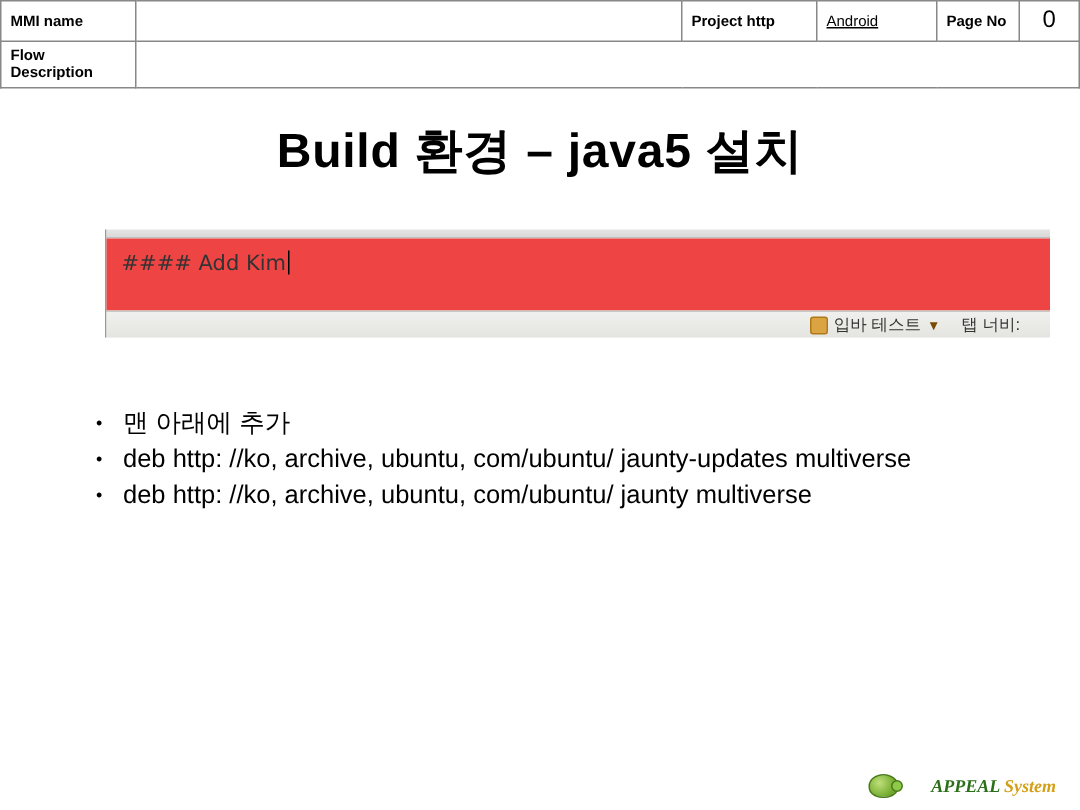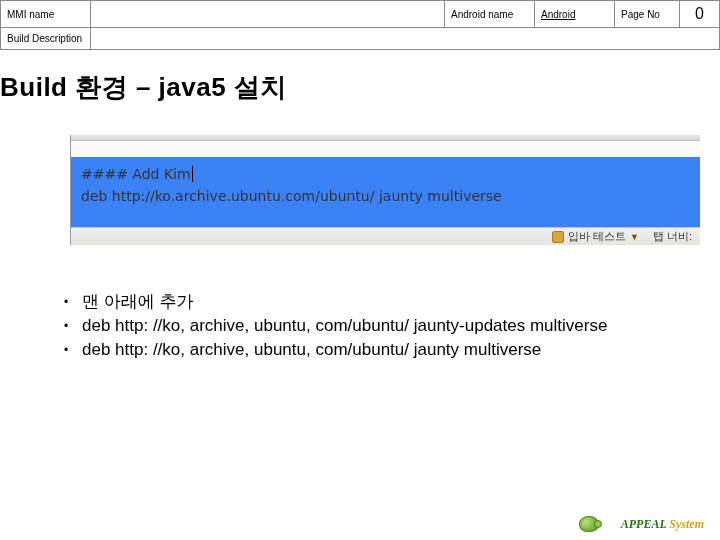--- a/index.html
+++ b/index.html
@@ -15,50 +15,50 @@
     width: 100%;
     border-collapse: collapse;
     font-size: 10px;
   }
   .header-table td {
     border: 1px solid #888;
     padding: 4px 6px;
     height: 22px;
     vertical-align: middle;
   }
-  .lbl { width: 90px; font-weight: normal; }
+  .lbl { width: 90px; font-weight: bold; }
   .val-wide { }
   .val-narrow { width: 80px; text-decoration: underline; }
   .page-val { width: 40px; text-align: center; font-size: 16px; }
   .fd-row td.lbl { width: 90px; }
   .fd-row td.rest { border-left: 1px solid #888; }
   .title {
-    font-size: 26px;
+    text-align: center;
+    font-size: 32px;
     font-weight: bold;
     margin-top: 20px;
     margin-bottom: 30px;
     letter-spacing: 0.5px;
   }
   .editor-shot {
     margin: 0 20px 0 70px;
     border-left: 1px solid #999;
     background: #fafafa;
     position: relative;
   }
   .editor-top {
     height: 6px;
     background: linear-gradient(#e6e6e6,#d8d8d8);
     border-bottom: 1px solid #bfbfbf;
   }
   .editor-body {
     padding: 6px 10px 20px 10px;
-    background: #3b82f6;
+    background: #ef4444;
     font-family: "DejaVu Sans", Arial, sans-serif;
     color: #333;
-    margin-top: 16px;
   }
   .editor-line {
     font-size: 14px;
     line-height: 22px;
     white-space: nowrap;
   }
   .caret {
     display: inline-block;
     width: 1px;
     height: 16px;
@@ -67,21 +67,21 @@
     margin-left: 1px;
   }
   .editor-bottom {
     height: 18px;
     background: linear-gradient(#f0f0ee,#e4e4e0);
     border-top: 1px solid #c8c8c4;
     display: flex;
     justify-content: flex-end;
     align-items: center;
     gap: 14px;
-    padding-right: 8px;
+    padding-right: 20px;
     font-size: 11px;
     color: #333;
   }
   .sb-item { display: inline-flex; align-items: center; gap: 4px; }
   .sb-caret {
     font-size: 9px;
     color: #7a4a00;
   }
   .sb-icon {
     width: 12px; height: 12px;
@@ -140,41 +140,40 @@
   .ft-b { color: #d4a018; }
 </style>
 </head>
 <body>
 
 <table class="header-table">
   <tbody>
       <tr>
     <td class="lbl">MMI name</td>
     <td class="val-wide"></td>
-    <td class="lbl">Android name</td>
+    <td class="lbl">Project http</td>
     <td class="val-narrow">Android</td>
-    <td class="lbl" style="width:65px">Page No</td>
+    <td class="lbl" style="width:55px">Page No</td>
     <td class="page-val">0</td>
   </tr>
   <tr class="fd-row">
-    <td class="lbl">Build Description</td>
+    <td class="lbl">Flow Description</td>
     <td class="rest" colspan="5"></td>
   </tr>
 </tbody>
   </table>
 
 <div class="title">Build 환경 – java5 설치</div>
 
 <div class="editor-shot">
   <div class="editor-top"></div>
   <div class="editor-body">
     <div class="editor-line">
       <span>#### Add Kim</span><span class="caret"></span>
     </div>
-    <div class="editor-line">deb http://ko.archive.ubuntu.com/ubuntu/ jaunty multiverse</div>
   </div>
   <div class="editor-bottom">
     <span class="sb-item">
       <span class="sb-icon"></span>
       <span>입바 테스트</span>
       <span class="sb-caret">▼</span>
     </span>
     <span class="sb-item">
       <span>탭 너비:</span>
     </span>

